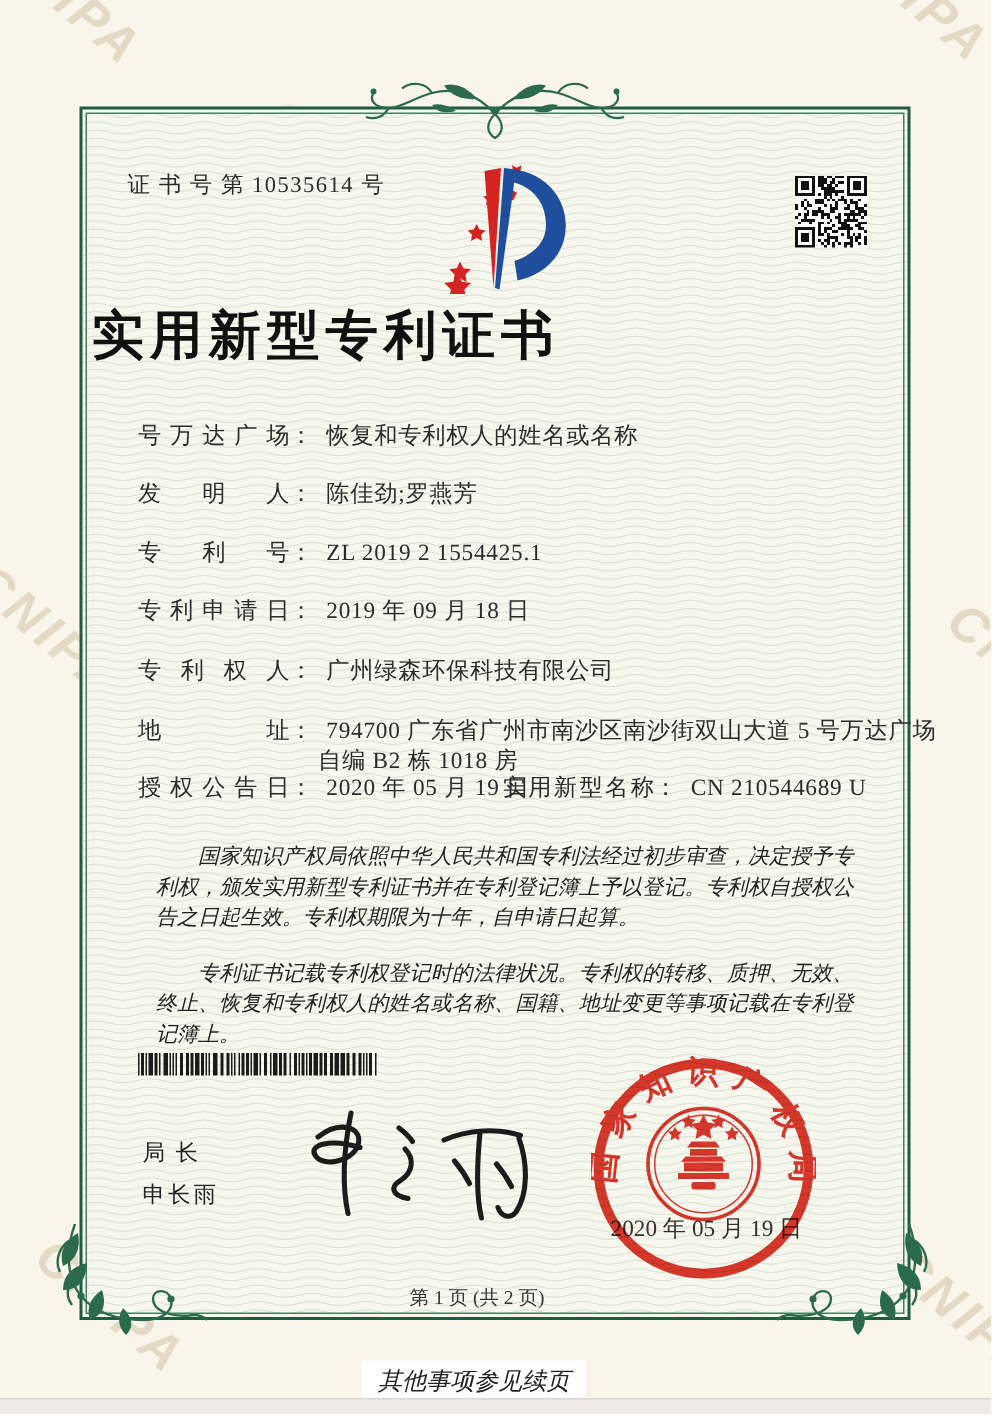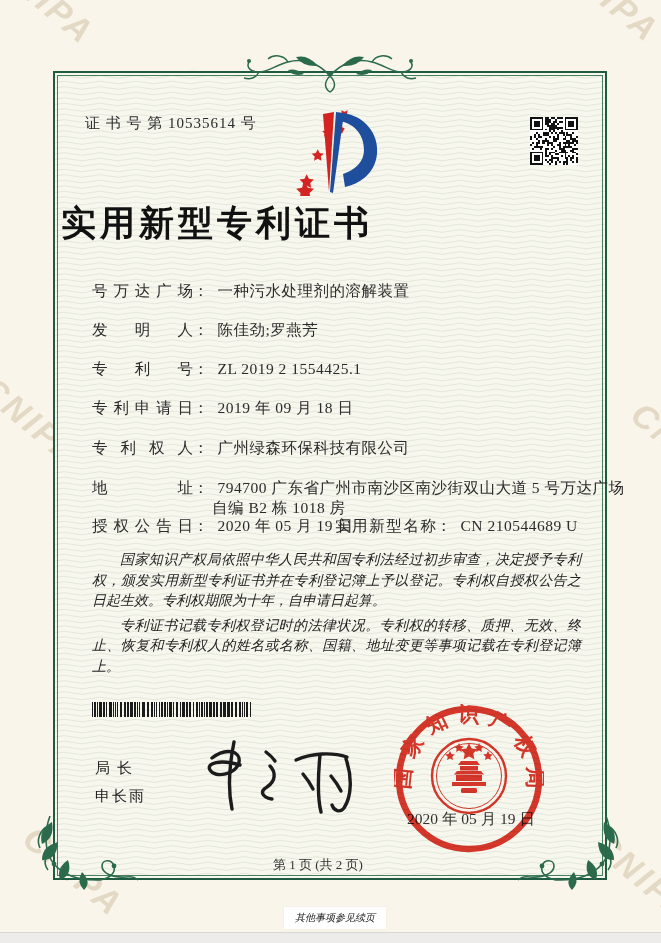--- a/index.html
+++ b/index.html
@@ -34,41 +34,41 @@
   
   .field-row{position:absolute;left:92px;font-size:15.5px;line-height:20px;white-space:nowrap;z-index:4;}
   .flabel{display:inline-block;width:101px;text-align:justify;text-align-last:justify;vertical-align:top;}
   .fcolon{display:inline-block;vertical-align:top;}
   .fvalue{display:inline-block;margin-left:9px;letter-spacing:0.5px;vertical-align:top;}
   .fvalue2{position:absolute;left:120px;top:20px;letter-spacing:0.5px;}
   .grant2{position:absolute;left:243px;top:0;white-space:nowrap;}
   
   .paras{position:absolute;left:88px;top:546px;width:497px;z-index:4;}
   .paras p{
-    margin:4px;font-size:14px;line-height:20.5px;text-align:justify;text-indent:2em;
+    margin:16px;font-size:14px;line-height:20.5px;text-align:justify;text-indent:2em;
     font-style:italic;color:#222;
   }
   
   .barcode{position:absolute;left:92px;top:702px;width:162px;height:15px;z-index:4;font-size:0;}
   .barcode i{display:inline-block;height:15px;background:#1b1b1b;vertical-align:top;}
   
   .signer{position:absolute;left:95px;top:759px;z-index:4;
     font-family:"Liberation Sans","DejaVu Sans",sans-serif;font-size:15px;color:#222;}
   .signer .t{letter-spacing:7px;}
   .signer .n{margin-top:9px;letter-spacing:2px;}
   .signature{position:absolute;left:196px;top:736px;z-index:4;}
   
   .seal-date{position:absolute;left:407px;top:809px;font-size:15.5px;color:#33302e;z-index:4;white-space:nowrap;}
   .seal{position:absolute;left:394px;top:704px;z-index:5;mix-blend-mode:multiply;opacity:0.93;}
   
   .page-num{position:absolute;left:38px;top:856px;width:560px;text-align:center;font-size:13px;color:#333;z-index:4;}
   .cont-note{
     position:absolute;left:316px;top:907px;transform:translateX(-50%);
-    background:#ffffff;padding:4px 11px;font-size:10px;font-style:italic;color:#222;
-    white-space:nowrap;z-index:4;box-shadow:0 0 2px rgba(0,0,0,0.06);margin-left:19px;
+    background:#ffffff;padding:4px 11px;font-size:16px;font-style:italic;color:#222;
+    white-space:nowrap;z-index:4;box-shadow:0 0 2px rgba(0,0,0,0.06);
   }
   .bottom-strip{position:absolute;left:0;bottom:0;width:100%;height:10px;background:#edecea;border-top:1px solid #d9d7d3;z-index:6;}
 </style>
 </head>
 <body>
 
 <div class="sheet">
 
   <span class="wm" style="left:-15px;top:-20px">CNIPA</span>
   <span class="wm" style="left:550px;top:-22px">CNIPA</span>
@@ -517,21 +517,21 @@
       <rect x="19" y="1" width="5" height="5" fill="#fff"></rect>
       <rect x="20" y="2" width="3" height="3" fill="#111"></rect>
       <rect x="0" y="18" width="7" height="7" fill="#111"></rect>
       <rect x="1" y="19" width="5" height="5" fill="#fff"></rect>
       <rect x="2" y="20" width="3" height="3" fill="#111"></rect>
     </svg>
 
   <div class="title">实用新型专利证书</div>
 
   <div class="field-row" style="top:281px">
-    <span class="flabel">号万达广场</span><span class="fcolon">：</span><span class="fvalue">一种污水处理剂的溶解装置</span>
+    <span class="flabel">号万达广场</span><span class="fcolon">：</span><span class="fvalue">恢复和专利权人的姓名或名称</span>
   </div>
   <div class="field-row" style="top:320px">
     <span class="flabel">发明人</span><span class="fcolon">：</span><span class="fvalue">陈佳劲;罗燕芳</span>
   </div>
   <div class="field-row" style="top:359px">
     <span class="flabel">专利号</span><span class="fcolon">：</span><span class="fvalue">ZL 2019 2 1554425.1</span>
   </div>
   <div class="field-row" style="top:398px">
     <span class="flabel">专利申请日</span><span class="fcolon">：</span><span class="fvalue">2019 年 09 月 18 日</span>
   </div>

